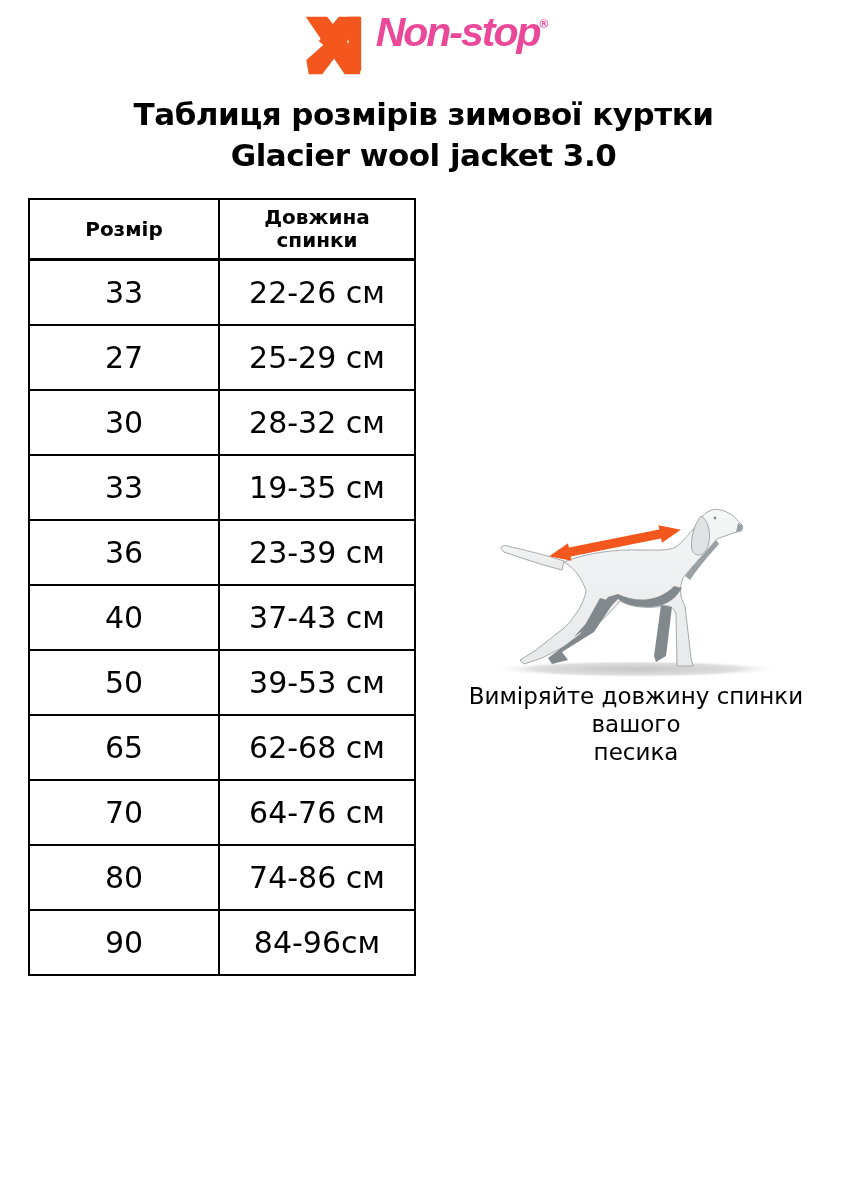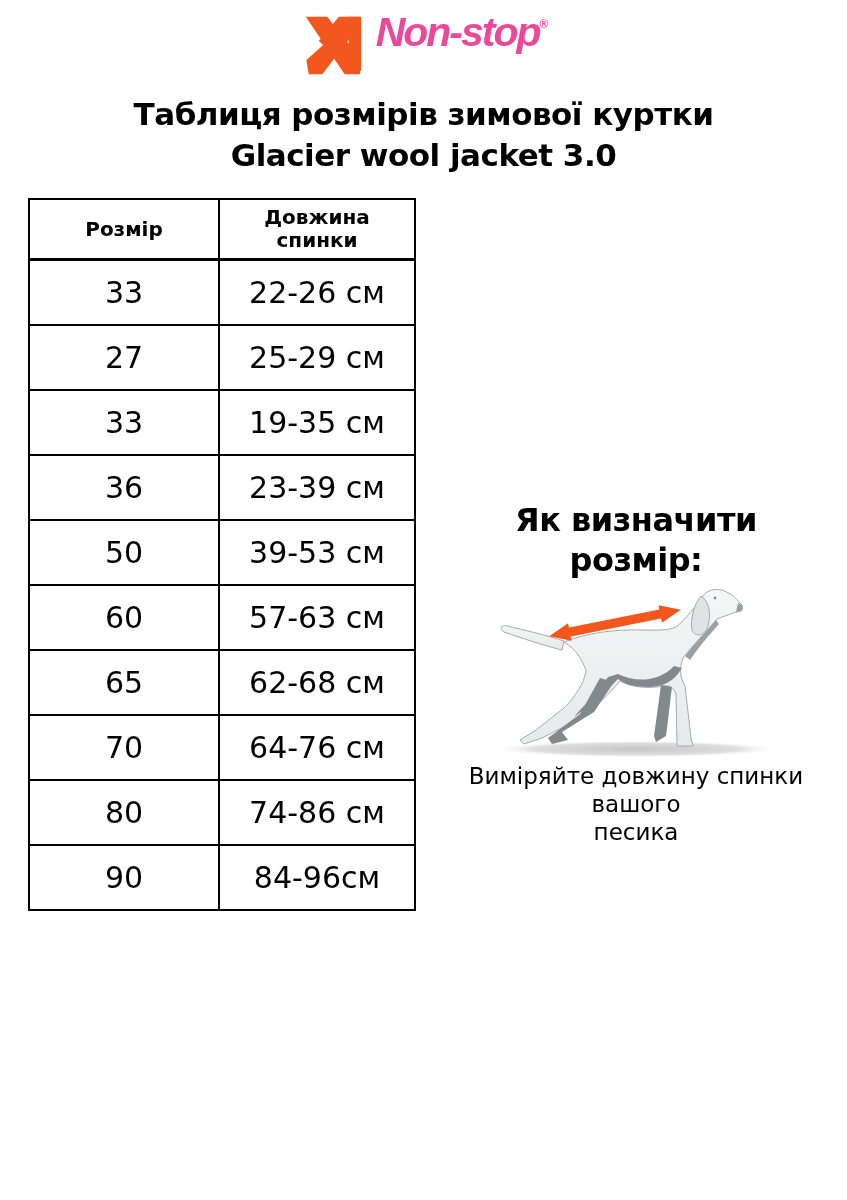--- a/index.html
+++ b/index.html
@@ -68,34 +68,38 @@
     <tbody>
         <tr>
           <td>33</td>
           <td>22-26 см</td>
         </tr>
         <tr>
           <td>27</td>
           <td>25-29 см</td>
         </tr>
         <tr>
+          <td>30</td>
+          <td>28-32 см</td>
+        </tr>
+        <tr>
           <td>33</td>
           <td>19-35 см</td>
         </tr>
         <tr>
           <td>36</td>
           <td>23-39 см</td>
         </tr>
         <tr>
+          <td>40</td>
+          <td>37-43 см</td>
+        </tr>
+        <tr>
           <td>50</td>
           <td>39-53 см</td>
-        </tr>
-        <tr>
-          <td>60</td>
-          <td>57-63 см</td>
         </tr>
         <tr>
           <td>65</td>
           <td>62-68 см</td>
         </tr>
         <tr>
           <td>70</td>
           <td>64-76 см</td>
         </tr>
         <tr>
@@ -103,21 +107,20 @@
           <td>74-86 см</td>
         </tr>
         <tr>
           <td>90</td>
           <td>84-96см</td>
         </tr>
       </tbody>
   </table>
 
   <div class="guide">
-    <h2>Як визначити розмір:</h2>
     <div class="dog-wrap">
       <svg width="300" height="172" viewBox="0 0 300 172" aria-hidden="true">
         <defs>
           <radialGradient id="shadowGrad" cx="50%" cy="50%" r="50%">
             <stop offset="0%" stop-color="#c6c6c6"></stop>
             <stop offset="70%" stop-color="#dedede"></stop>
             <stop offset="100%" stop-color="#ffffff" stop-opacity="0"></stop>
           </radialGradient>
           <linearGradient id="bodyGrad" x1="0" y1="0" x2="0" y2="1">
             <stop offset="0%" stop-color="#f5f6f6"></stop>

